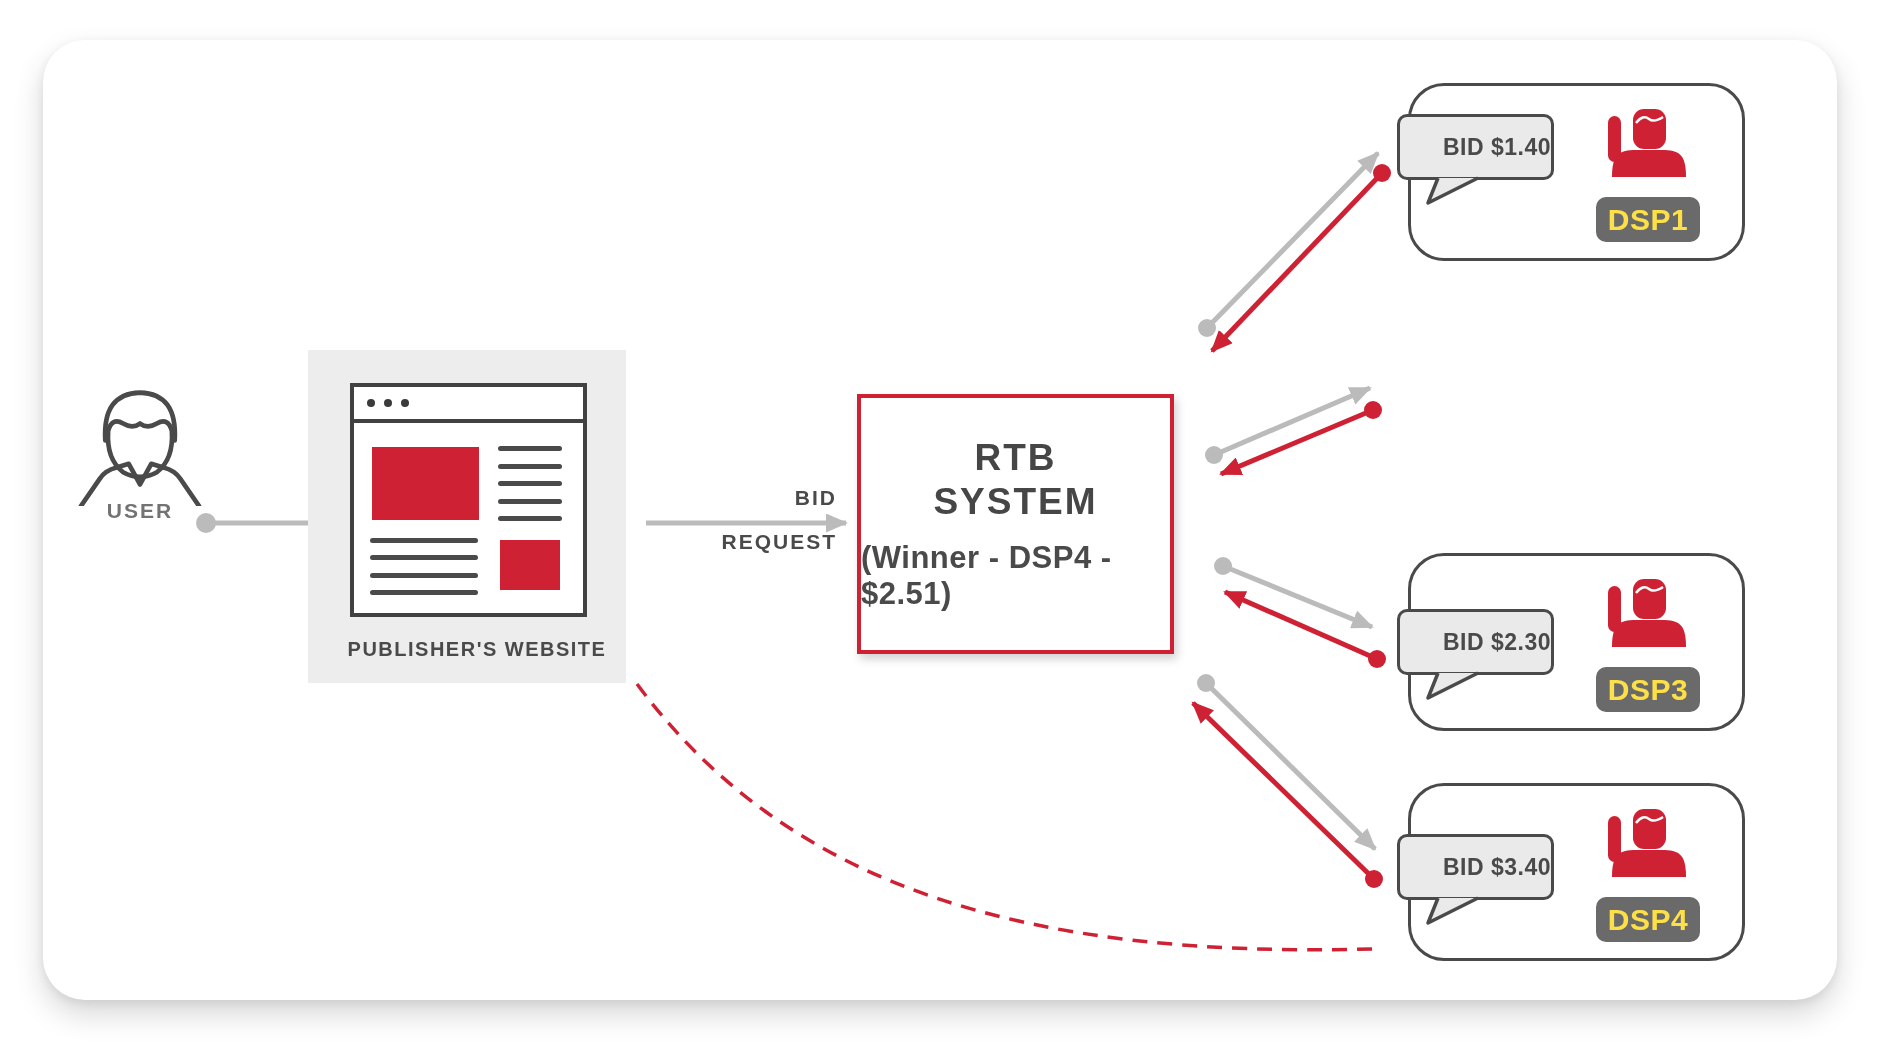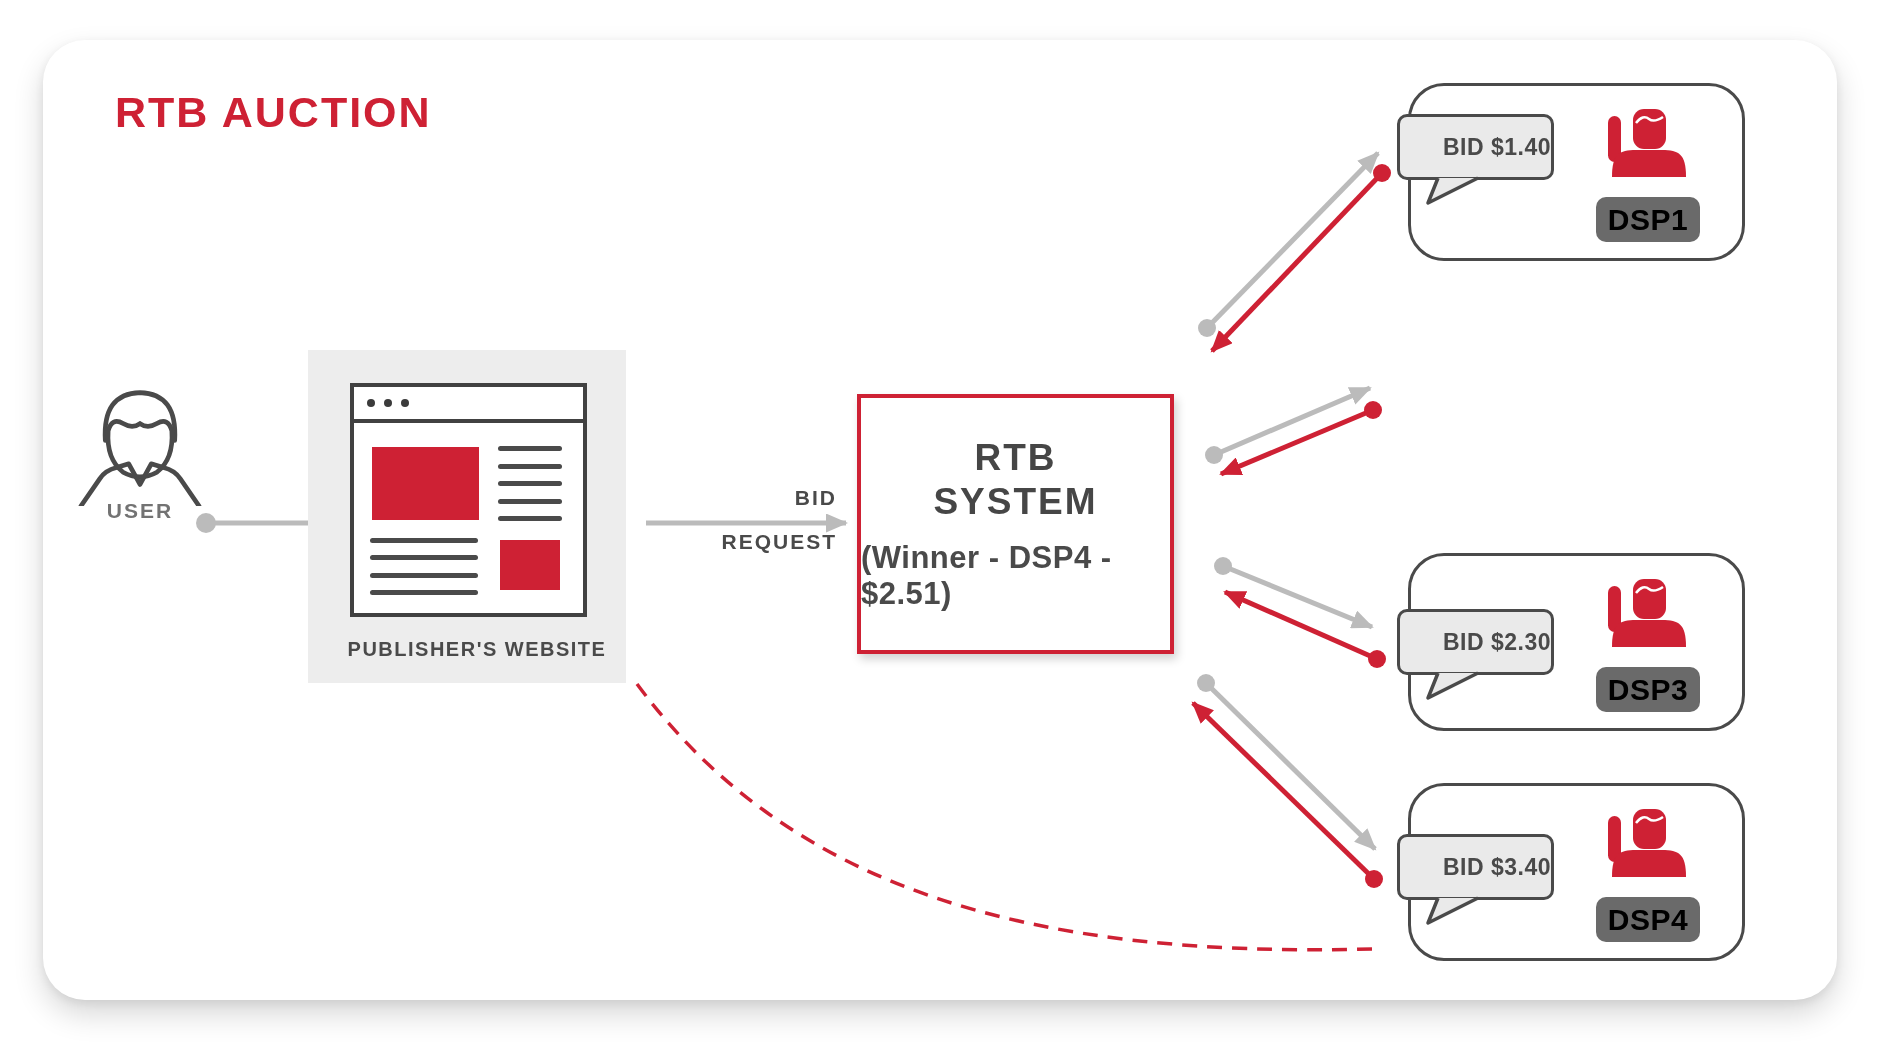--- a/index.html
+++ b/index.html
@@ -84,33 +84,32 @@
     font-size:23px; font-weight:bold; letter-spacing:0.5px; color:#4A4A4A;
   }
   .bt1{top:28px} .bt2{top:36px} .bt3{top:53px} .bt4{top:48px}
   .bubble-tail { position:absolute; left:20px; top:60px; overflow:visible; }
 
   .bidder-icon { position:absolute; left:196px; top:18px; }
   .dsp-badge {
     position:absolute; left:185px; top:111px; width:104px; height:45px;
     background:#6A6A6A; border-radius:10px;
     display:flex; align-items:center; justify-content:center;
-    color:#000000; font-size:30px; font-weight:bold; letter-spacing:0.5px;
+    color:#fde047; font-size:30px; font-weight:bold; letter-spacing:0.5px;
   }
 
   .overlay { position:absolute; left:0; top:0; pointer-events:none; }
 </style>
 </head>
 <body>
 
 <div class="viewport">
 
   <div class="canvas-card"></div>
 
-  <div class="title">RTB AUCTION</div>
 
   <svg class="overlay" width="1880" height="1050" viewBox="0 0 1880 1050">
     <defs>
       <marker id="mgray" markerWidth="4.6" markerHeight="3.8" refX="4.0" refY="1.9" orient="auto">
         <path d="M0,0 L4.4,1.9 L0,3.8 Z" fill="#BBBBBB"></path>
       </marker>
       <marker id="mred" markerWidth="4.6" markerHeight="3.8" refX="4.0" refY="1.9" orient="auto">
         <path d="M0,0 L4.4,1.9 L0,3.8 Z" fill="#CE2134"></path>
       </marker>
     </defs>

